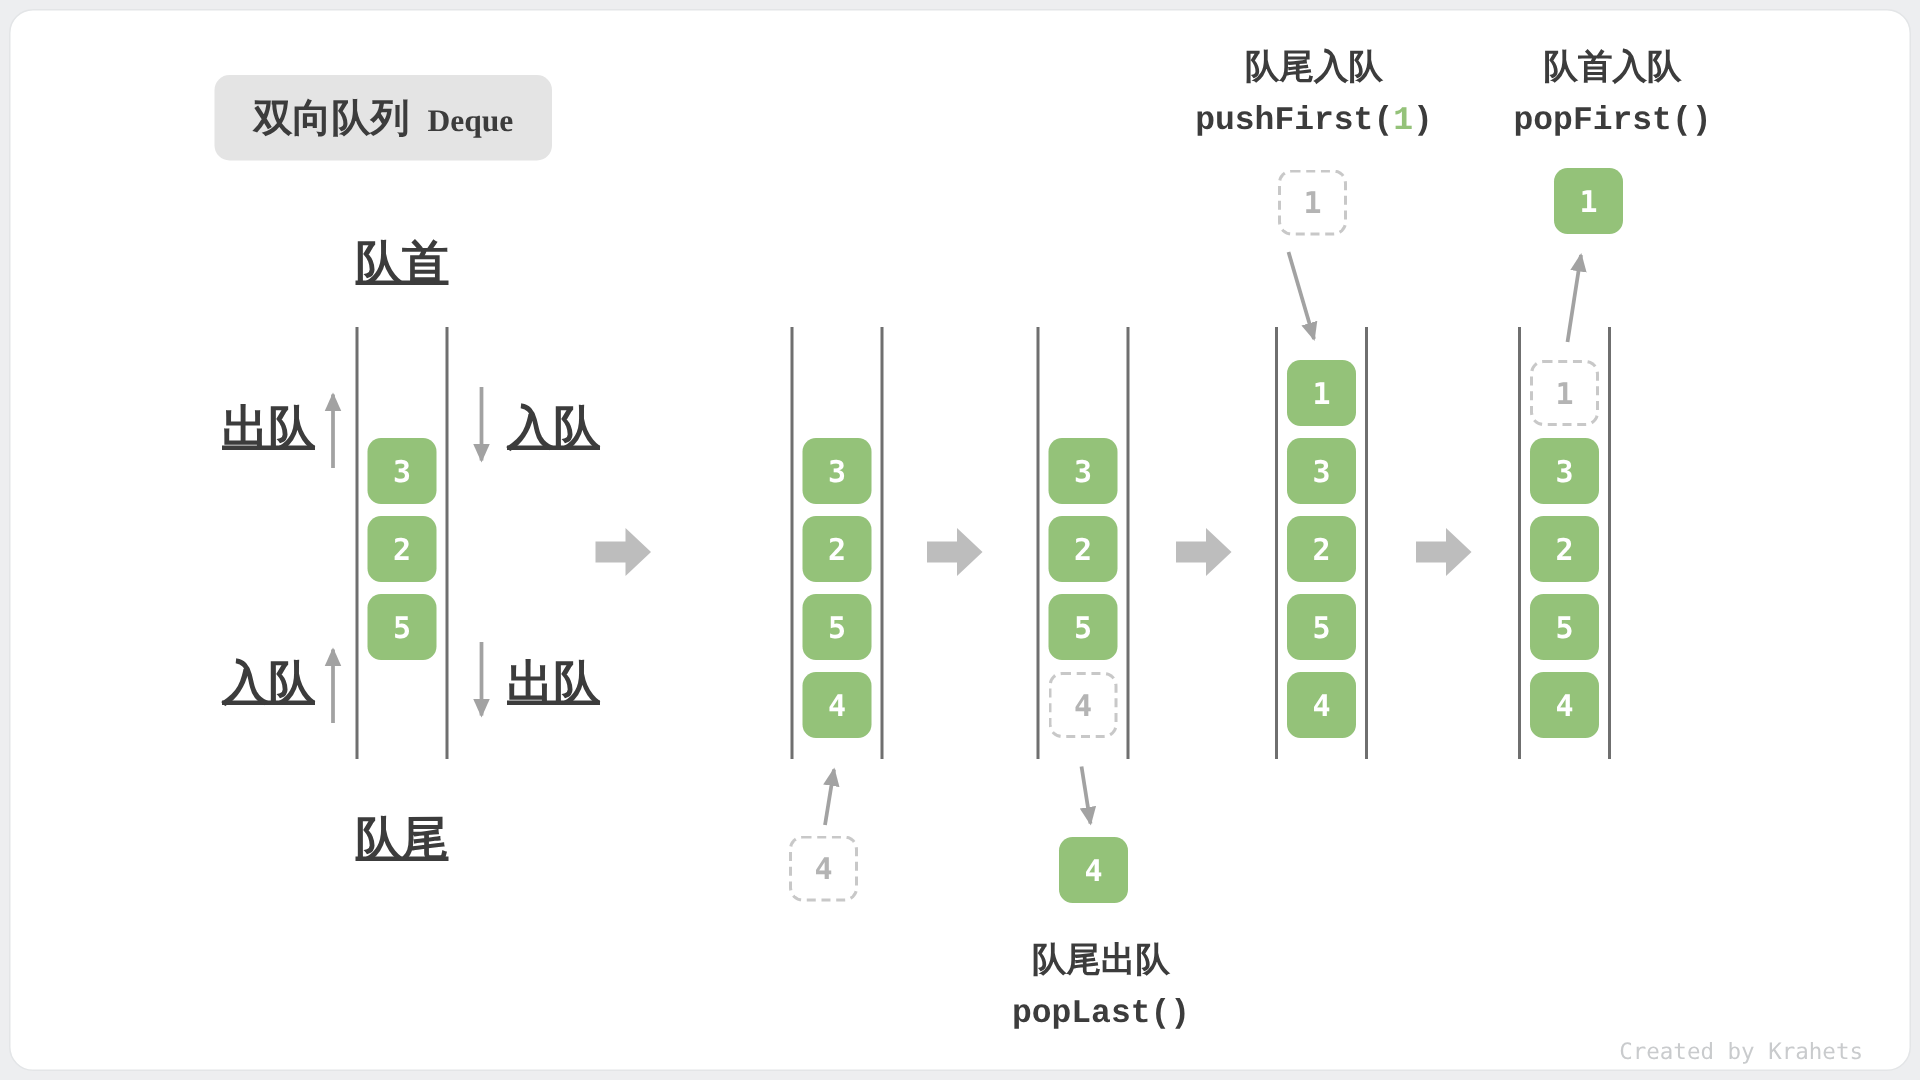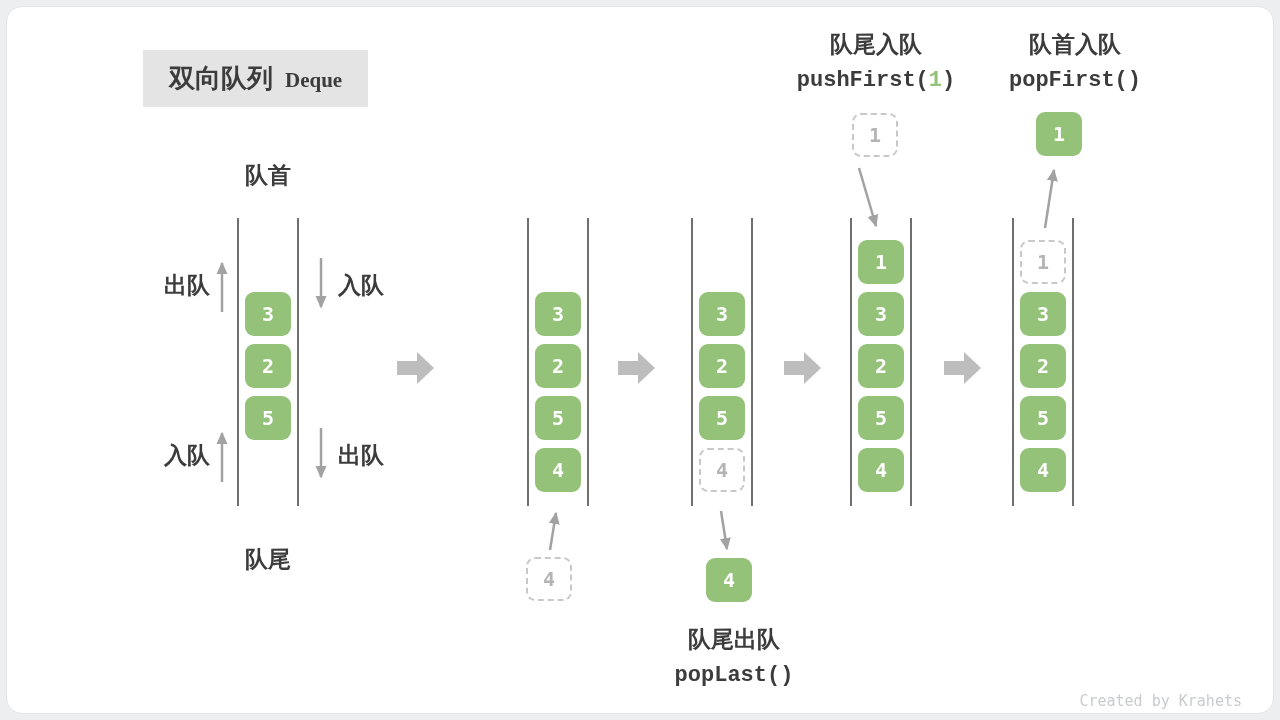--- a/index.html
+++ b/index.html
@@ -15,33 +15,34 @@
     position: absolute; left: 6px; top: 6px; right: 6px; bottom: 6px;
     background: #ffffff;
     border: 1px solid var(--card-border, #E3E5E7);
     border-radius: 16px;
   }
   .stage { position: absolute; left: 0; top: 0; width: 1280px; height: 720px; }
 
   .title-box {
     position: absolute; left: 143px; top: 50px;
     background: var(--title-bg, #E4E4E4);
-    border-radius: 0;
+    border-radius: 10px;
     padding: 11px 26px;
     display: flex; align-items: baseline; gap: 12px;
     white-space: nowrap;
   }
   .title-zh { font-size: 26px; font-weight: 700; }
   .title-en { font-family: Liberation Serif, serif; font-size: 21px; font-weight: 600; }
 
   .zh-label {
     position: absolute;
-    font-size: 23px; font-weight: 700;
+    font-size: 31px; font-weight: 700;
     white-space: nowrap;
     line-height: 26px;
+    text-decoration: underline;
   }
   .center { transform: translateX(-50%); }
   .right-align { transform: translateX(-100%); }
 
   .rail {
     position: absolute; top: 218px; height: 288px; width: 2px;
     background: var(--rail, #6F6F6F);
   }
   .cell {
     position: absolute; width: 46px; height: 44px;

